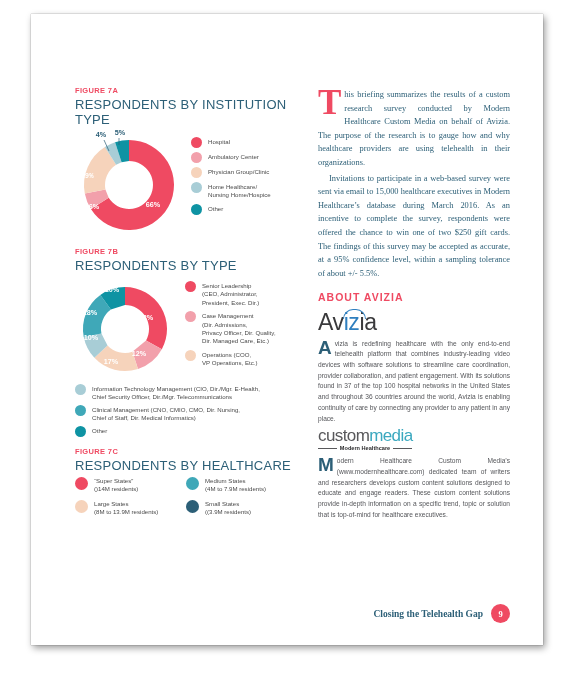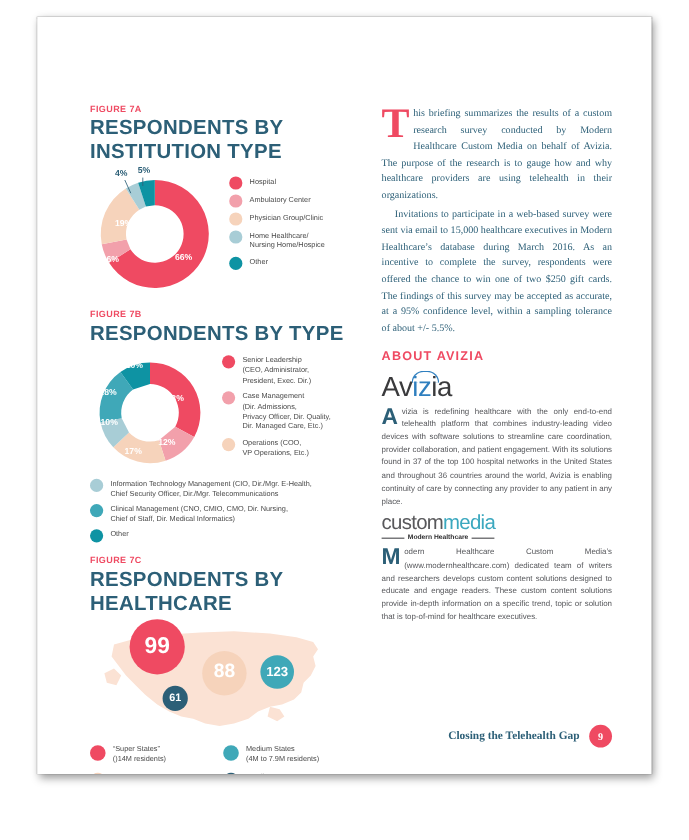--- a/index.html
+++ b/index.html
@@ -71,22 +71,22 @@
   
   .fig-label {
     color: #ef4a62;
     font-size: 7.5px;
     font-weight: bold;
     letter-spacing: 0.35px;
     margin: 0 0 2px 0;
   }
   .fig-title {
     color: #2c5f77;
-    font-size: 17px;
-    font-weight: bold;
+    font-size: 13px;
+    font-weight: normal;
     letter-spacing: 0.25px;
     margin: 0 0 4px 0;
   }
 
   
   .donut-block {
     display: flex;
     align-items: flex-start;
   }
   .donut-wrap { position: relative; flex: 0 0 auto; }
@@ -317,21 +317,21 @@
                 <path d="M -13.91,-42.80 A 45,45 0 0 1 0,-45 L 0,-24 L -7.42,-22.83 Z" fill="#0e93a3"></path>
               </g>
             </svg>
 
             <svg width="108" height="108" viewBox="0 0 108 108" style="position:absolute;left:0;top:0;">
               <line x1="34" y1="20" x2="29" y2="9" stroke="#2c5f77" stroke-width="0.7"></line>
               <line x1="44" y1="14" x2="44" y2="7" stroke="#2c5f77" stroke-width="0.7"></line>
             </svg>
             <div class="pct" style="left:78px;top:73px;">66%</div>
             <div class="pct" style="left:19px;top:75px;">6%</div>
-            <div class="pct" style="left:28px;top:45px;">19%</div>
+            <div class="pct" style="left:12px;top:45px;font-family:Liberation Mono, monospace;">19%</div>
             <div class="pct dark" style="left:26px;top:3px;">4%</div>
             <div class="pct dark" style="left:45px;top:1px;">5%</div>
           </div>
 
           <div class="legend" style="padding-left:8px;padding-top:6px;">
             <div class="legend-row">
               <span class="legend-dot" style="background:#ef4a62"></span>
               <span class="legend-text">Hospital</span>
             </div>
             <div class="legend-row">
@@ -432,35 +432,20 @@
             <span class="legend-dot" style="background:#0e93a3"></span>
             <span class="legend-text">Other</span>
           </div>
         </div>
       </div>
 
       <div style="margin-top:10px;">
         <div class="fig-label">FIGURE 7C</div>
         <div class="fig-title">RESPONDENTS BY HEALTHCARE</div>
 
-        <div class="map-wrap">
-          <svg width="210" height="100" viewBox="0 0 210 100">
-            <path fill="#fbe2d4" d="M20,20 L38,15 L62,12 L92,10 L120,9 L150,11 L172,14 L186,18
-              L190,24 L186,30 L188,38 L184,46 L178,52 L176,60 L170,66 L160,70 L150,72
-              L140,76 L132,82 L120,86 L108,88 L96,86 L86,82 L76,80 L66,76 L56,70
-              L46,62 L38,54 L30,46 L24,38 L18,30 Z"></path>
-            <path fill="#fbe2d4" d="M150,72 L158,74 L162,80 L156,84 L148,80 Z"></path>
-            <path fill="#fbe2d4" d="M12,44 L20,40 L26,46 L22,54 L14,52 Z"></path>
-          </svg>
-
-          <div class="bubble" style="left:56px;top:22px;width:46px;height:46px;background:#ef4a62;font-size:19px;">99</div>
-          <div class="bubble" style="left:112px;top:44px;width:37px;height:37px;background:#f6d3bb;font-size:16px;">88</div>
-          <div class="bubble" style="left:156px;top:43px;width:28px;height:28px;background:#3fa8b8;font-size:11px;">123</div>
-          <div class="bubble" style="left:71px;top:65px;width:21px;height:21px;background:#2c5f77;font-size:9px;">61</div>
-        </div>
 
         <div class="map-legend">
           <div class="map-leg-item">
             <span class="map-leg-dot" style="background:#ef4a62"></span>
             <span class="map-leg-text">
               <span>“Super States”</span><br>
               <span>()14M residents)</span>
             </span>
           </div>
           <div class="map-leg-item">

